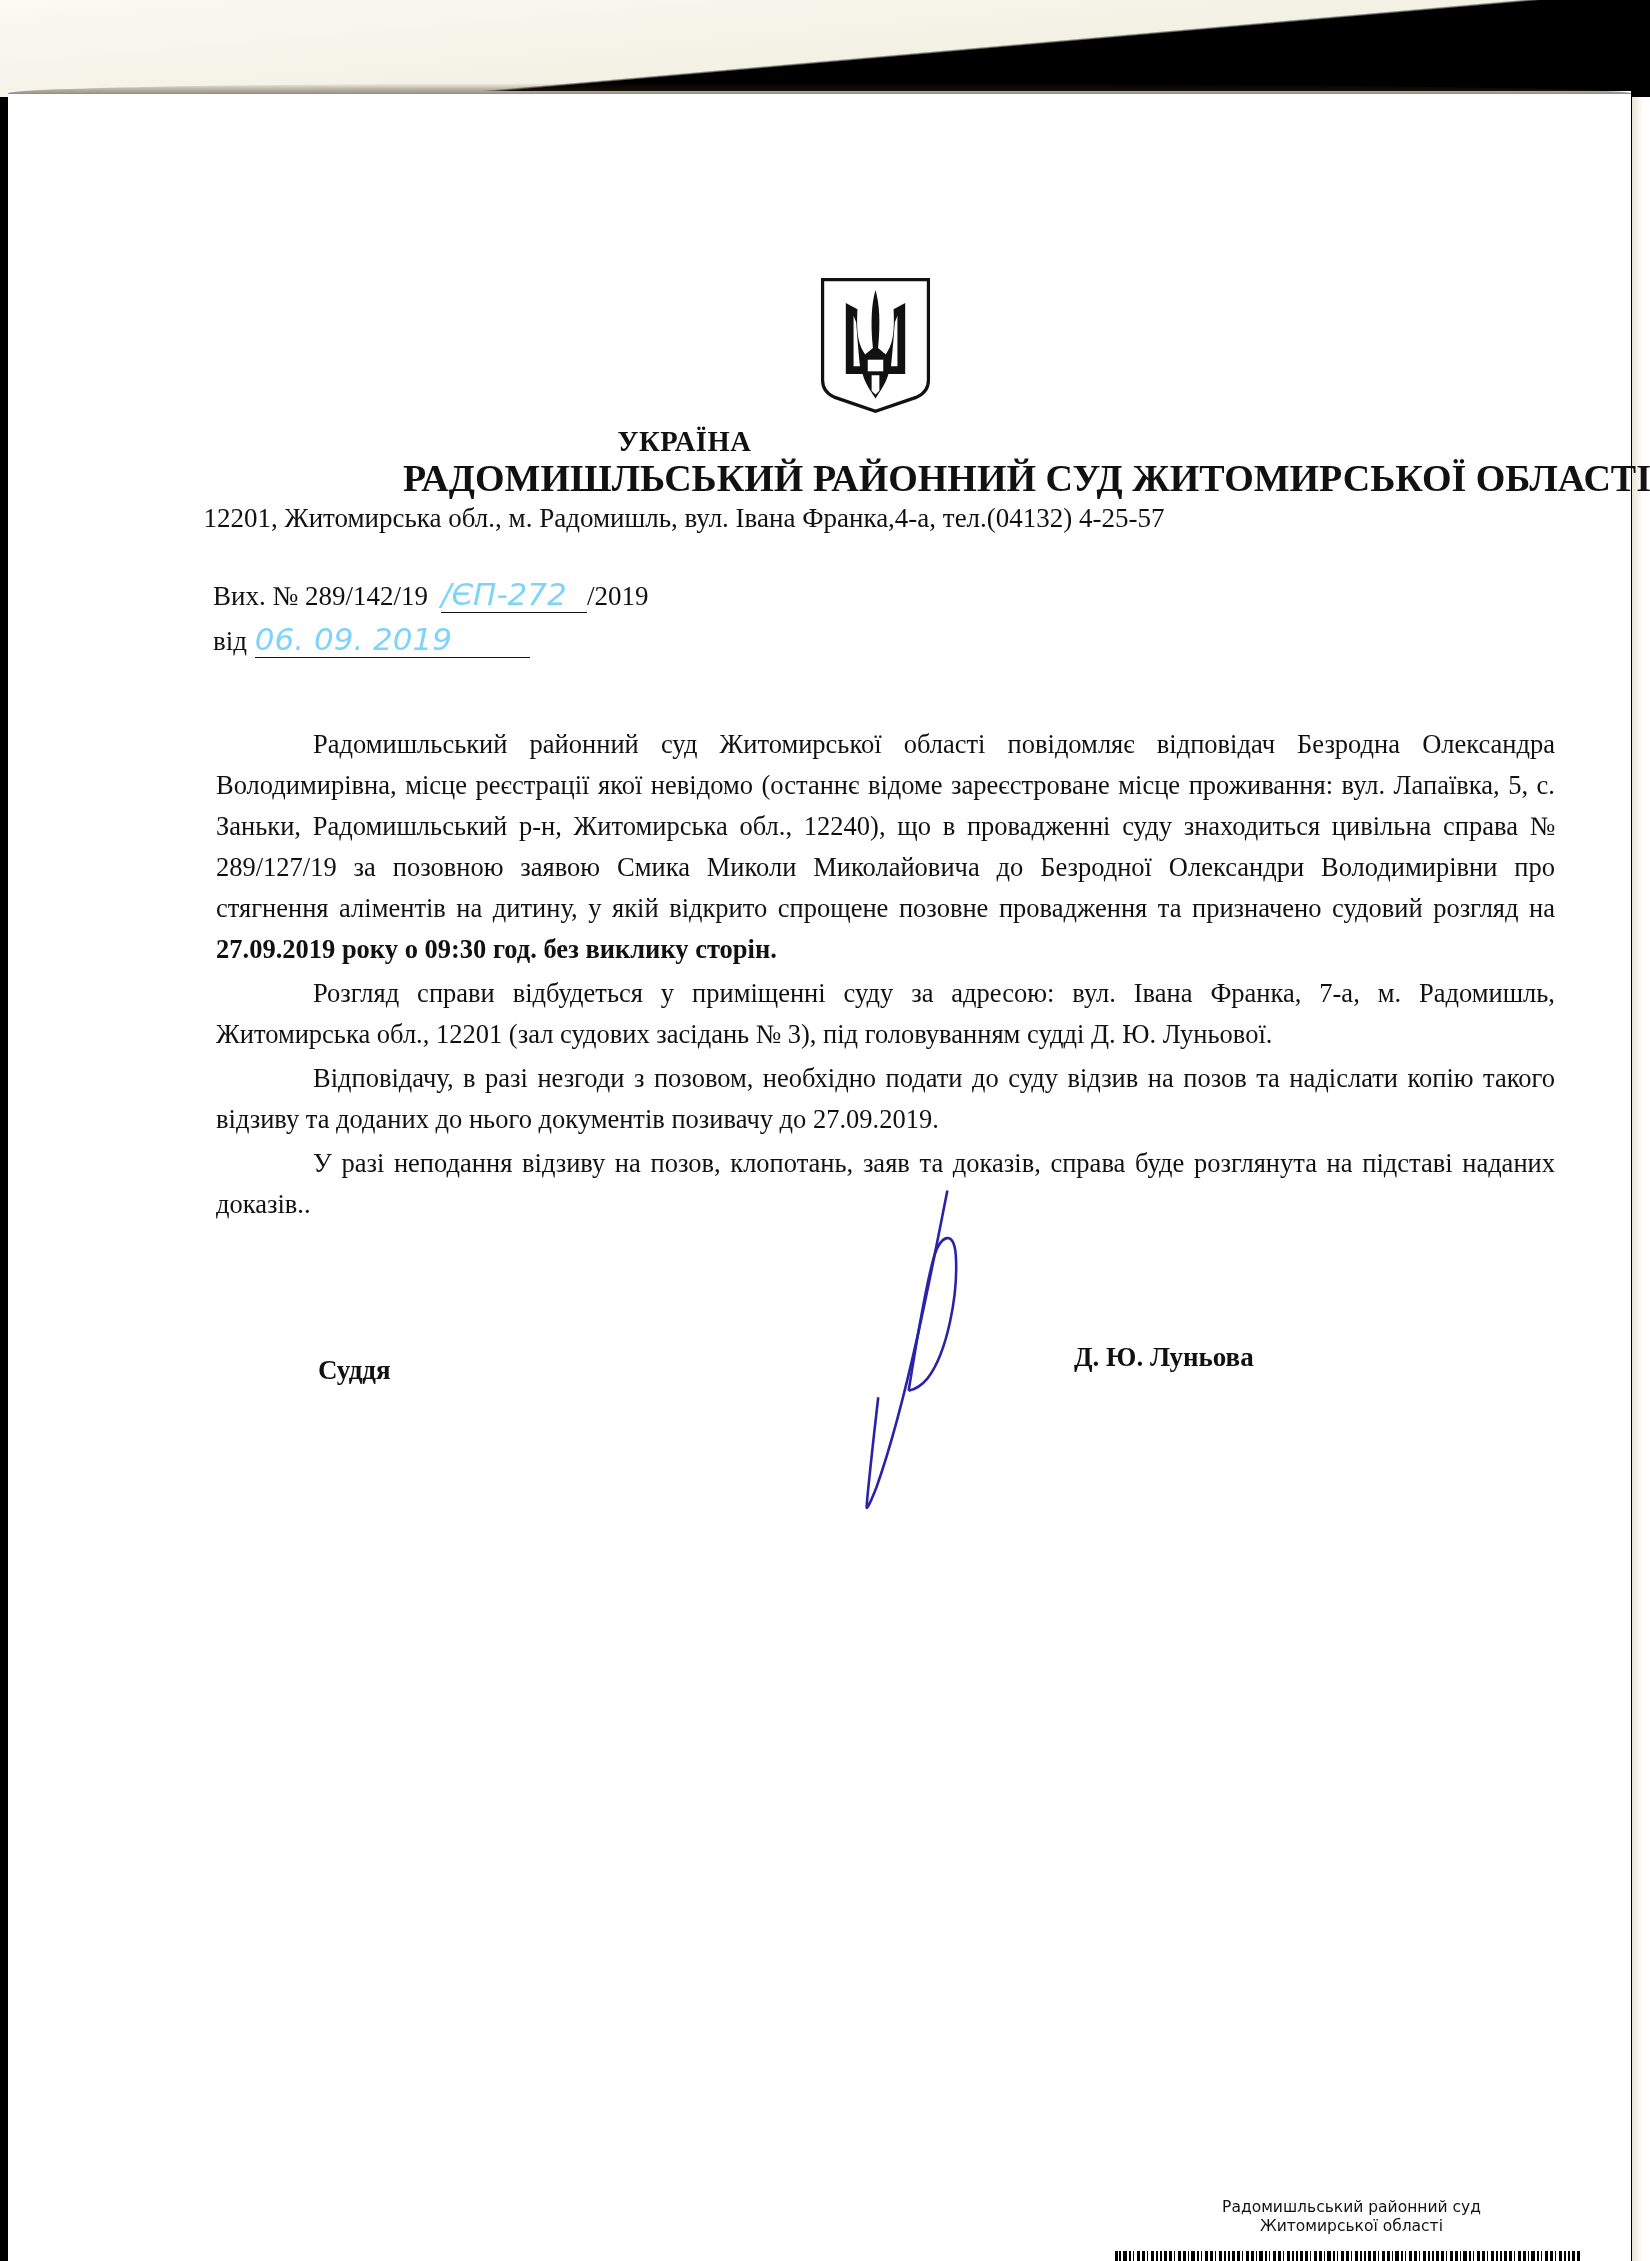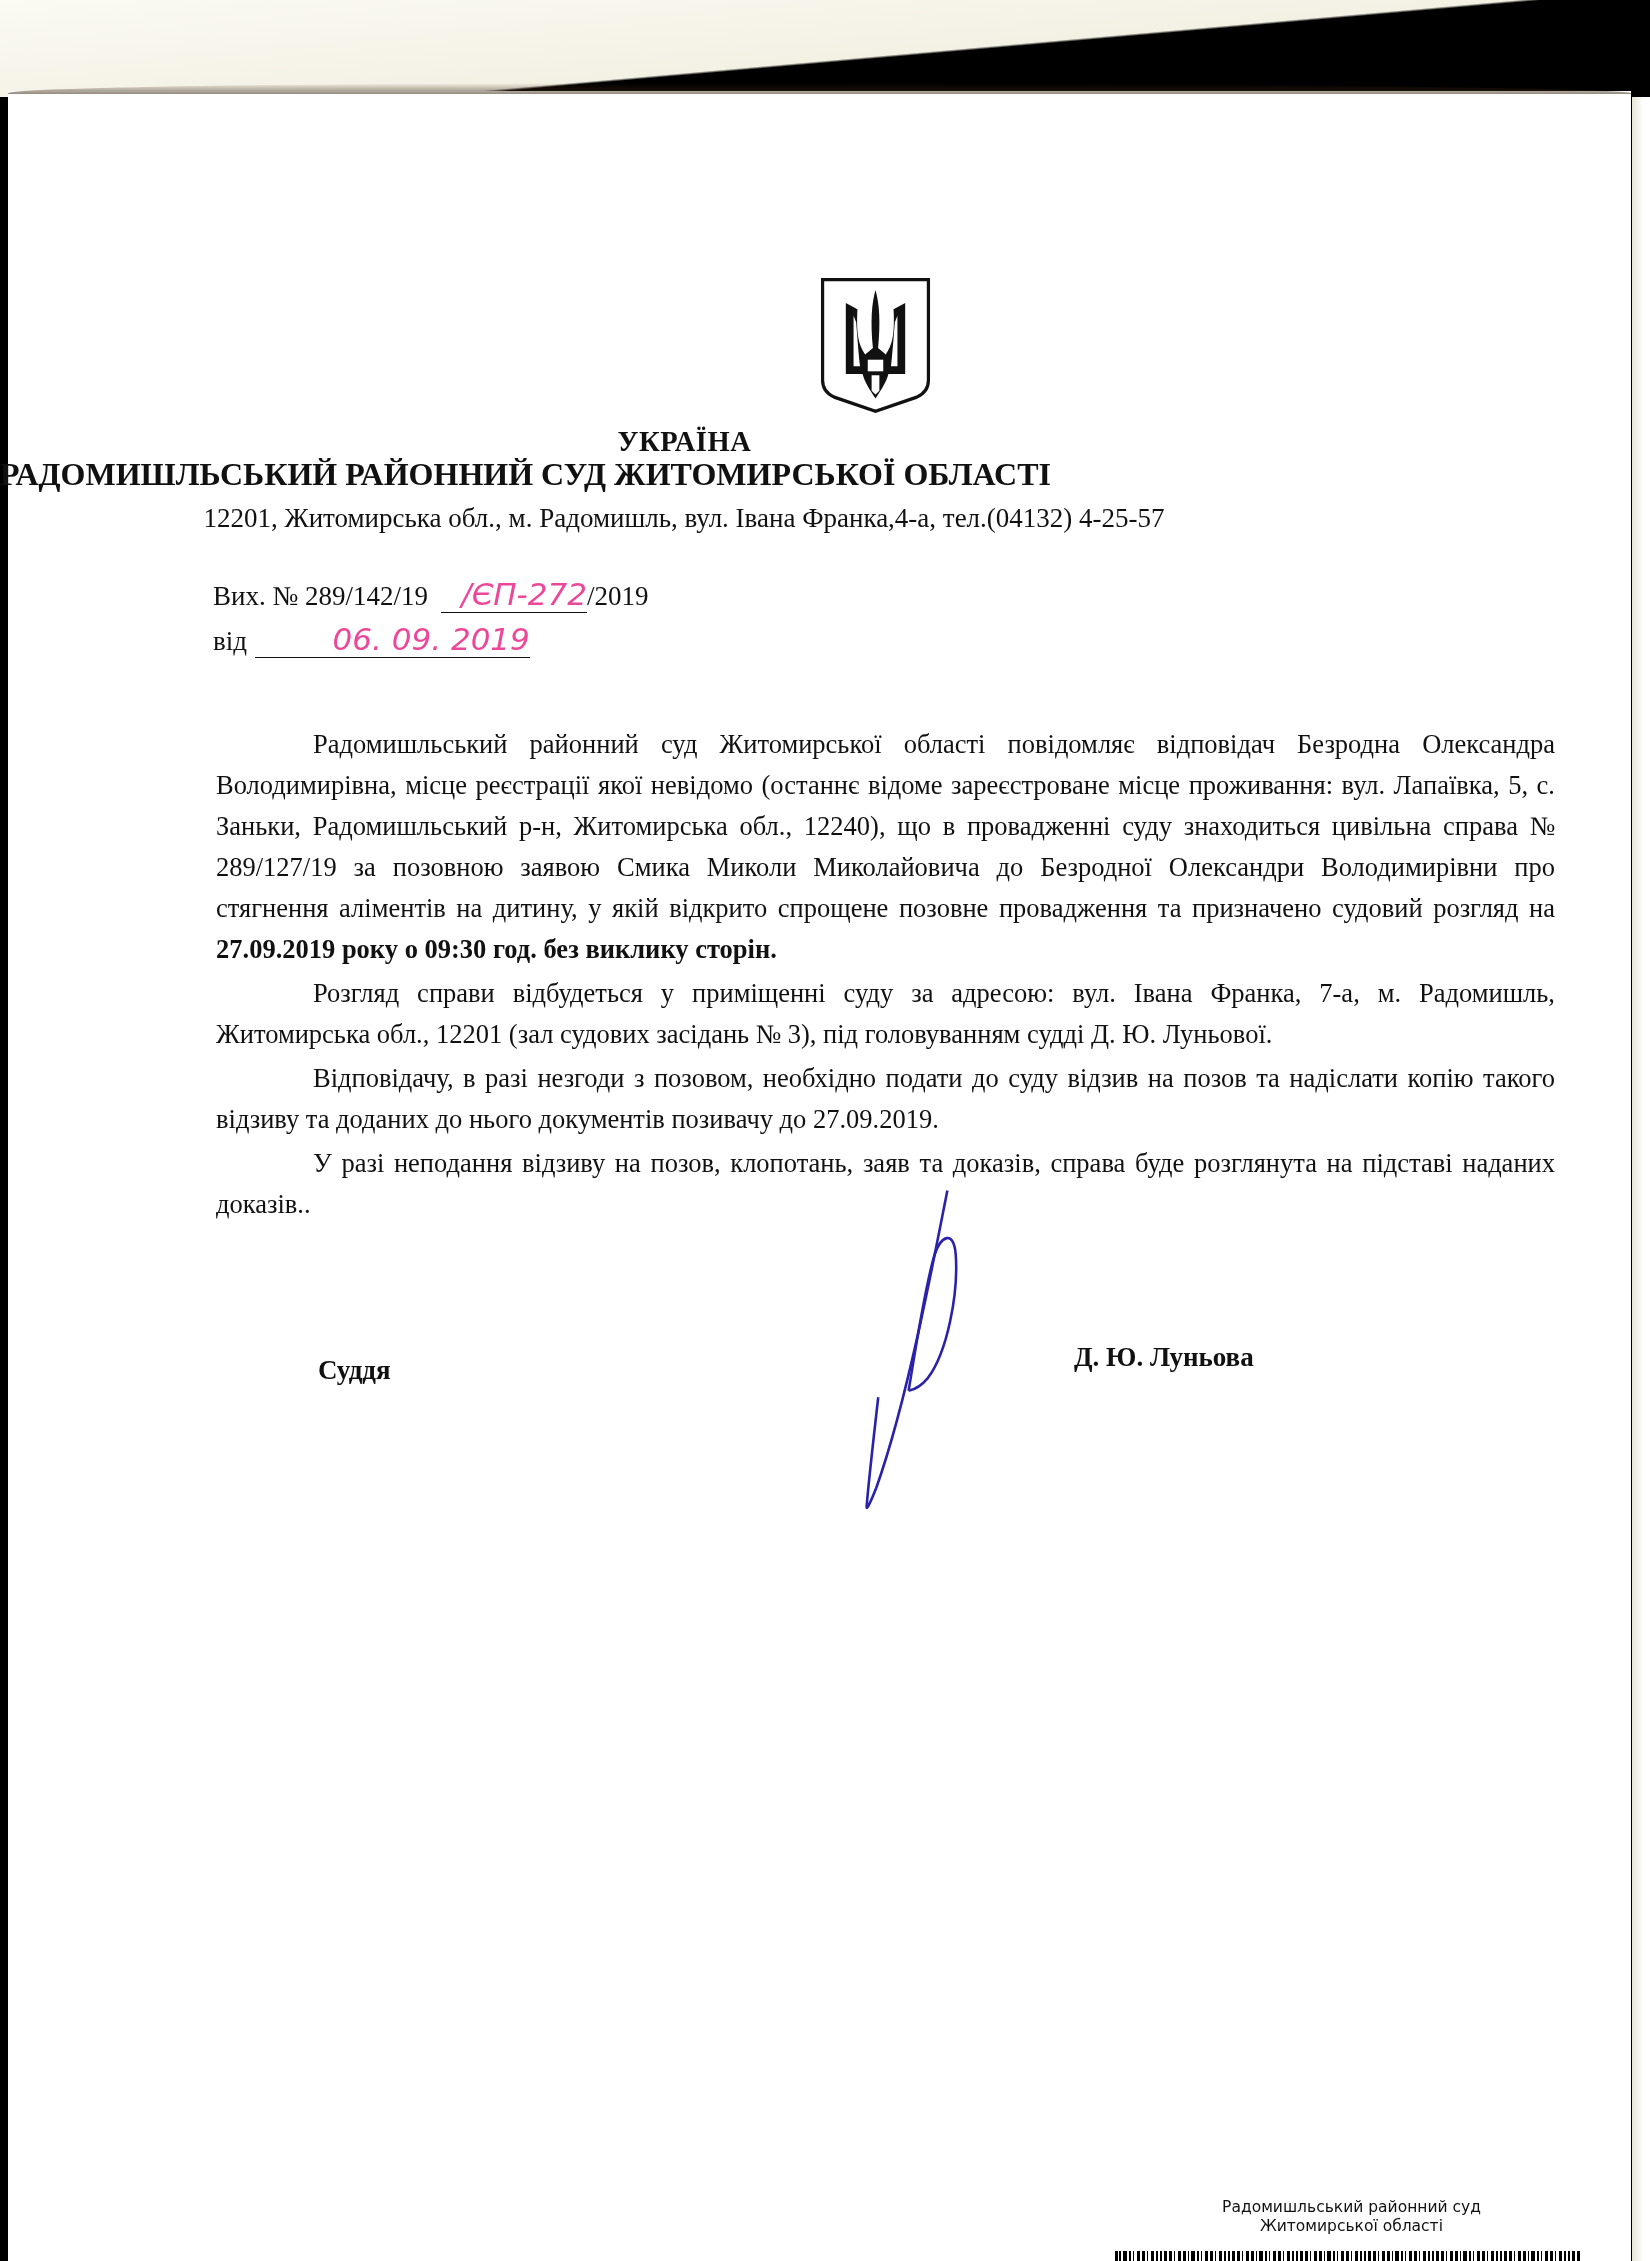--- a/index.html
+++ b/index.html
@@ -27,34 +27,34 @@
     background:linear-gradient(to right,#e8e4d6,#fff 60%);
   }
   .emblem {
     position:absolute; left:820px; top:277px; width:111px; height:137px;
   }
   .country {
     position:absolute; left:0; width:1369px; top:426px; text-align:center;
     font-weight:bold; font-size:28.5px; letter-spacing:0.6px;
   }
   .court {
-    position:absolute; left:0; width:1651px; top:456px; text-align:left;
-    font-weight:bold; font-size:32px;
+    position:absolute; left:0; width:1651px; top:456px; text-align:right;
+    font-weight:bold; font-size:38px;
   }
   .address {
     position:absolute; left:0; width:1368px; top:503px; text-align:center;
     font-size:27px;
   }
   .outno {
     position:absolute; left:213px; top:576px; font-size:27px;
   }
   .outno .hand, .dateline .hand {
     display:inline-block; border-bottom:1.9px solid #111;
     font-family:"DejaVu Sans", sans-serif; font-style:italic;
-    font-size:31px; color:#ec4899; text-align:right;
+    font-size:31px; color:#7dd3fc; text-align:left;
   }
   .outno .hand { width:146px; margin-left:13px; }
   .dateline { position:absolute; left:213px; top:621px; font-size:27px; }
   .dateline .hand { width:275px; margin-left:7.8px; }
   .body {
     position:absolute; left:213px; top:721px; width:1345px;
     font-size:26.5px; line-height:41px; text-align:justify;
   }
   .body p { margin:3px; text-indent:97px; }
   .body b { font-weight:bold; }

